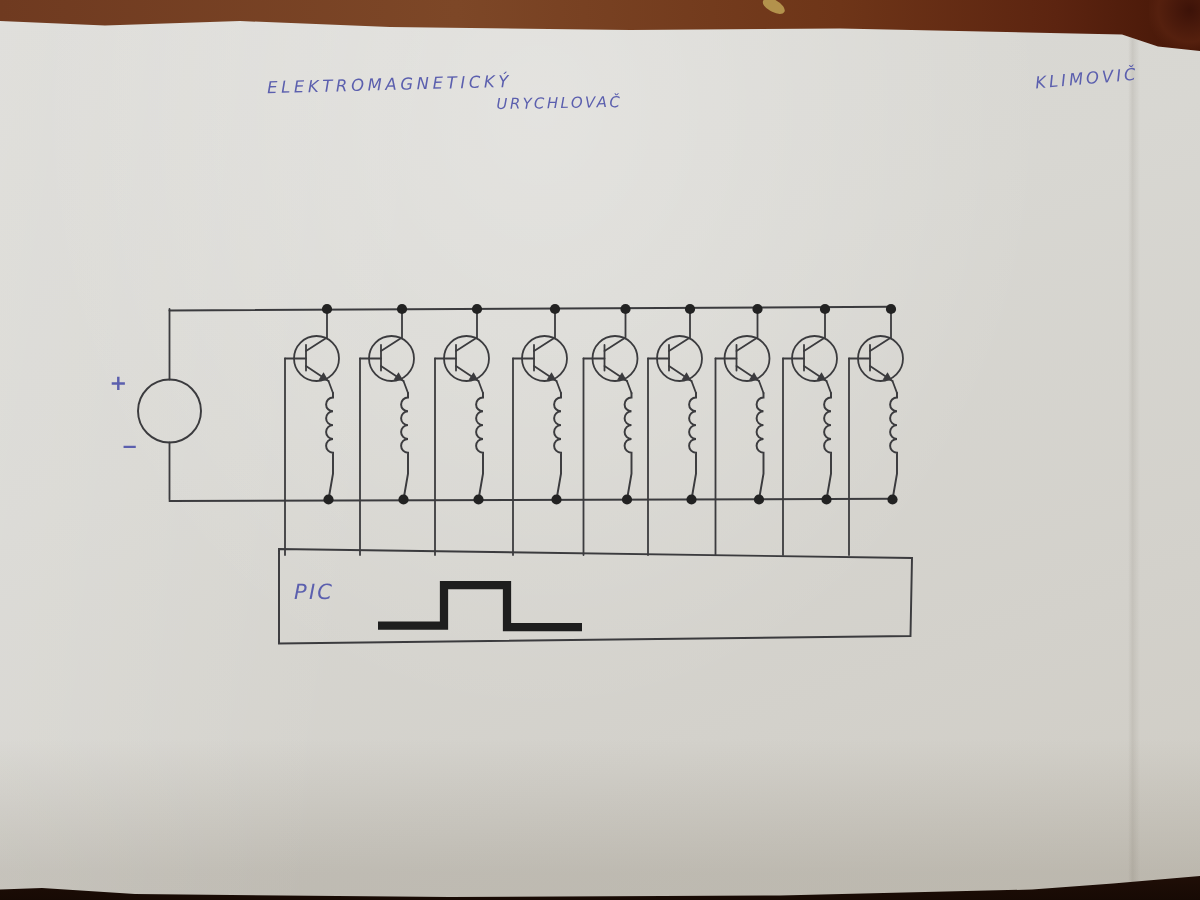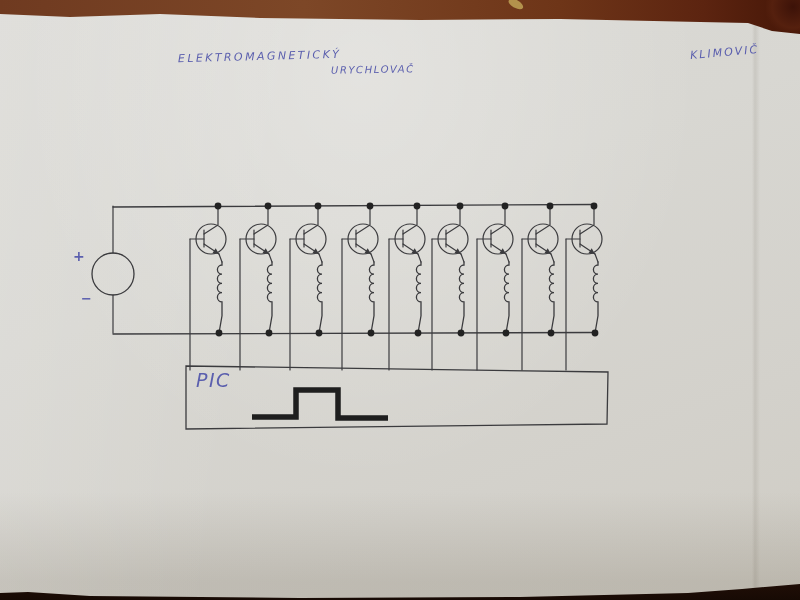--- a/index.html
+++ b/index.html
@@ -32,21 +32,21 @@
       linear-gradient(to bottom, transparent 82%, rgba(110,100,82,.20) 97%),
       linear-gradient(160deg,#dbdad6 0%,#d8d7d2 40%,#d3d1cb 75%,#cfccc4 100%);
     clip-path:polygon(0px 14px,70px 17px,160px 14px,260px 18px,420px 20px,560px 19px,700px 22px,748px 23px,772px 31px,800px 34px,800px 584px,742px 589px,688px 593px,520px 597px,300px 598px,90px 596px,28px 592px,0px 593px);
     filter:drop-shadow(0 -2px 3px rgba(35,8,2,.55)) drop-shadow(0 3px 4px rgba(0,0,0,.45));
   }
   svg.schem{left:0;top:0;z-index:2;}
   .ink-blue{color:#5b5fae;font-style:italic;white-space:nowrap;z-index:3;}
   .title1{left:178px;top:50px;font-size:11px;letter-spacing:2.4px;transform:rotate(-1.5deg);}
   .title2{left:331px;top:64px;font-size:10px;letter-spacing:1.6px;transform:rotate(-1deg);}
   .author{left:690px;top:46px;font-size:11px;letter-spacing:2px;transform:rotate(-5deg);}
-  .pic-label{left:196px;top:369px;font-size:19px;letter-spacing:1.5px;}
+  .pic-label{left:196px;top:387px;font-size:14px;letter-spacing:1.5px;}
   .plus{left:73px;top:248px;font-size:14px;font-weight:bold;}
   .minus{left:81px;top:291px;font-size:13px;font-weight:bold;}
 </style>
 </head>
 <body>
 
 <div class="abs table-strip"></div>
 <div class="abs table-mark-right"></div>
 <div class="abs speck"></div>
 

